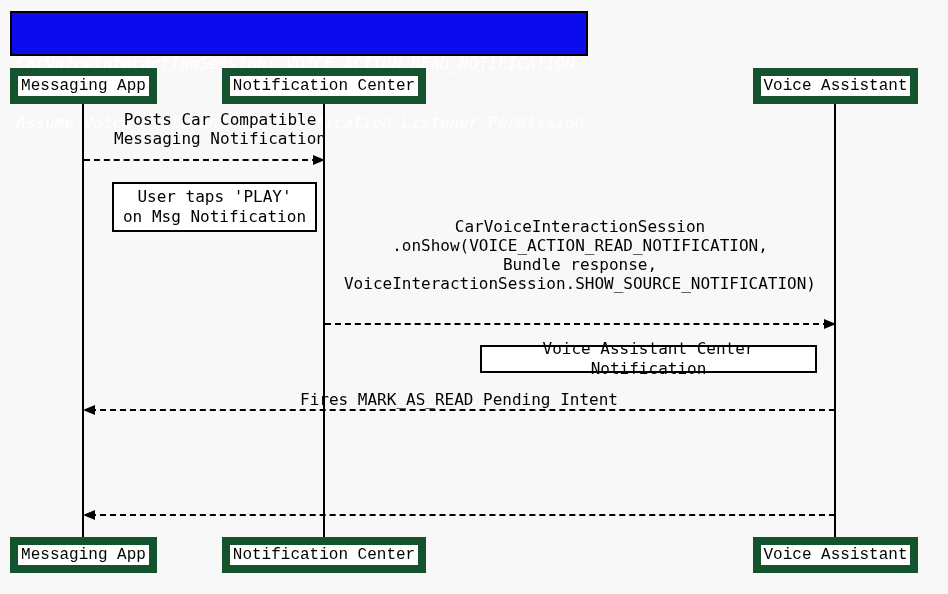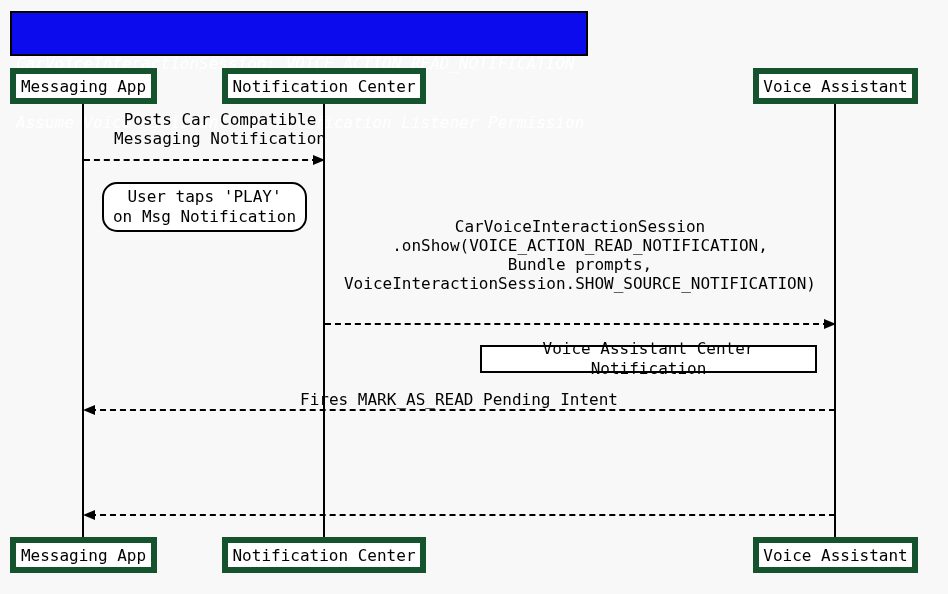--- a/index.html
+++ b/index.html
@@ -23,25 +23,26 @@
     color: #fff;
     padding: 2px 4px;
     line-height: 19.5px;
     white-space: pre;
     font-style: italic;
   }
   .actor {
     position: absolute;
     height: 36px;
     background: #ffffff;
-    border: 6px solid #14532d;
+    border: 8px solid #14532d;
     display: flex;
     align-items: center;
     justify-content: center;
     white-space: pre;
+    font-family: Liberation Mono, monospace;
   }
   .lifeline {
     position: absolute;
     width: 2px;
     top: 104px;
     height: 433px;
     background: #000;
   }
   .note {
     position: absolute;
@@ -102,26 +103,26 @@
   <div class="actor" style="left:222px; top:68px; width:204px;">Notification Center</div>
   <div class="actor" style="left:753px; top:68px; width:165px;">Voice Assistant</div>
 
   <div class="msg-label" style="left:70px; top:110px; width:300px;">Posts Car Compatible
 Messaging Notification</div>
   <div class="arrow to-right" style="left:84px; top:159px; width:240px;">
     <div class="dash"></div>
     <div class="head-right"></div>
   </div>
 
-  <div class="note" style="left:102px; top:182px; width:205px; height:50px;border-radius:15px;">User taps 'PLAY'
+  <div class="note" style="left:112px; top:182px; width:205px; height:50px;">User taps 'PLAY'
 on Msg Notification</div>
 
   <div class="msg-label" style="left:330px; top:217px; width:500px;">CarVoiceInteractionSession
 .onShow(VOICE_ACTION_READ_NOTIFICATION,
-Bundle prompts,
+Bundle response,
 VoiceInteractionSession.SHOW_SOURCE_NOTIFICATION)</div>
   <div class="arrow to-right" style="left:325px; top:323px; width:510px;">
     <div class="dash"></div>
     <div class="head-right"></div>
   </div>
 
   <div class="note" style="left:480px; top:345px; width:337px; height:28px;">Voice Assistant Center Notification</div>
 
   <div class="msg-label" style="left:109px; top:390px; width:700px;">Fires MARK_AS_READ Pending Intent</div>
   <div class="arrow to-left" style="left:84px; top:409px; width:751px;">

